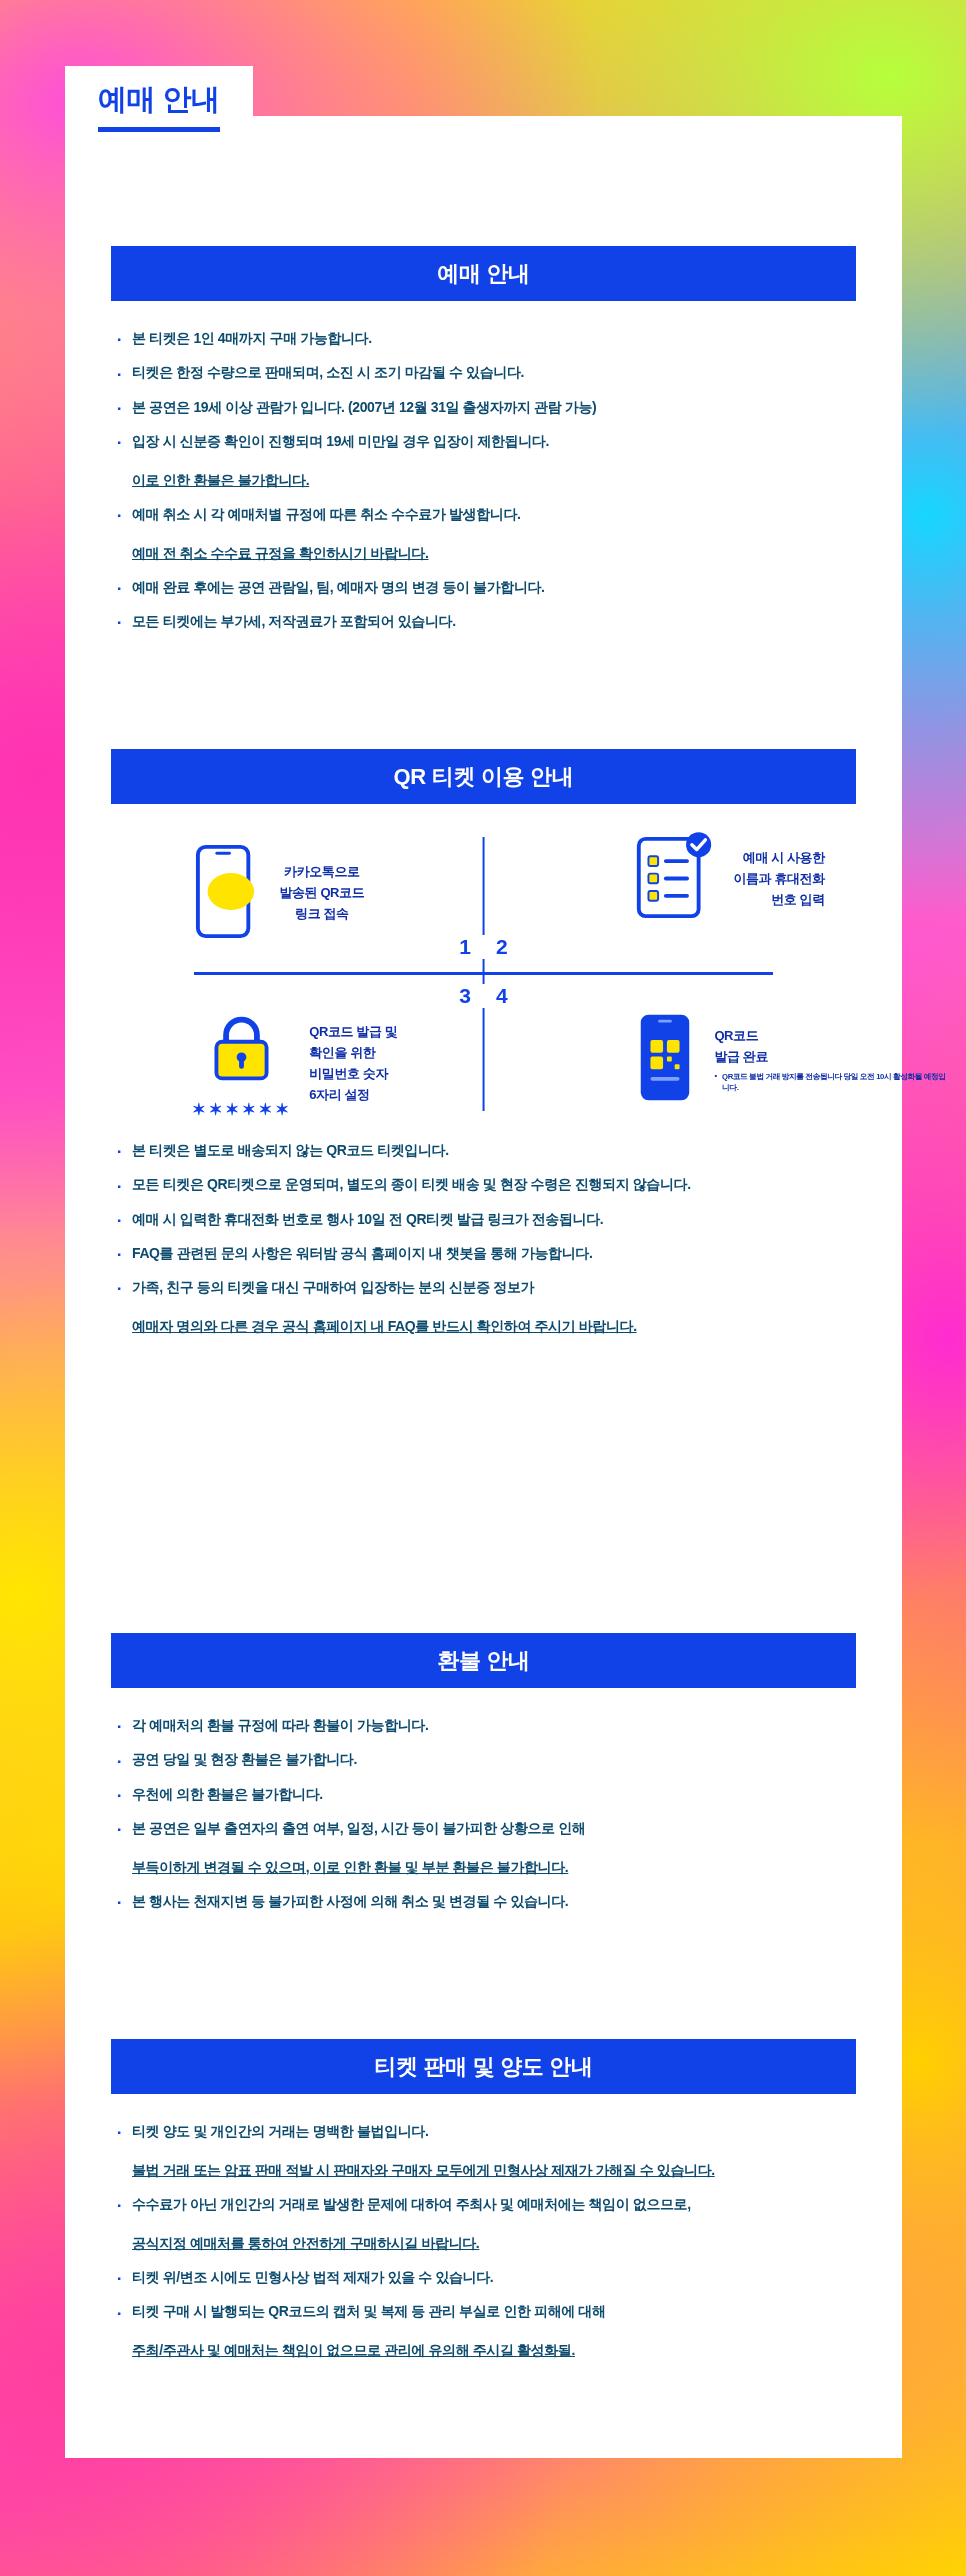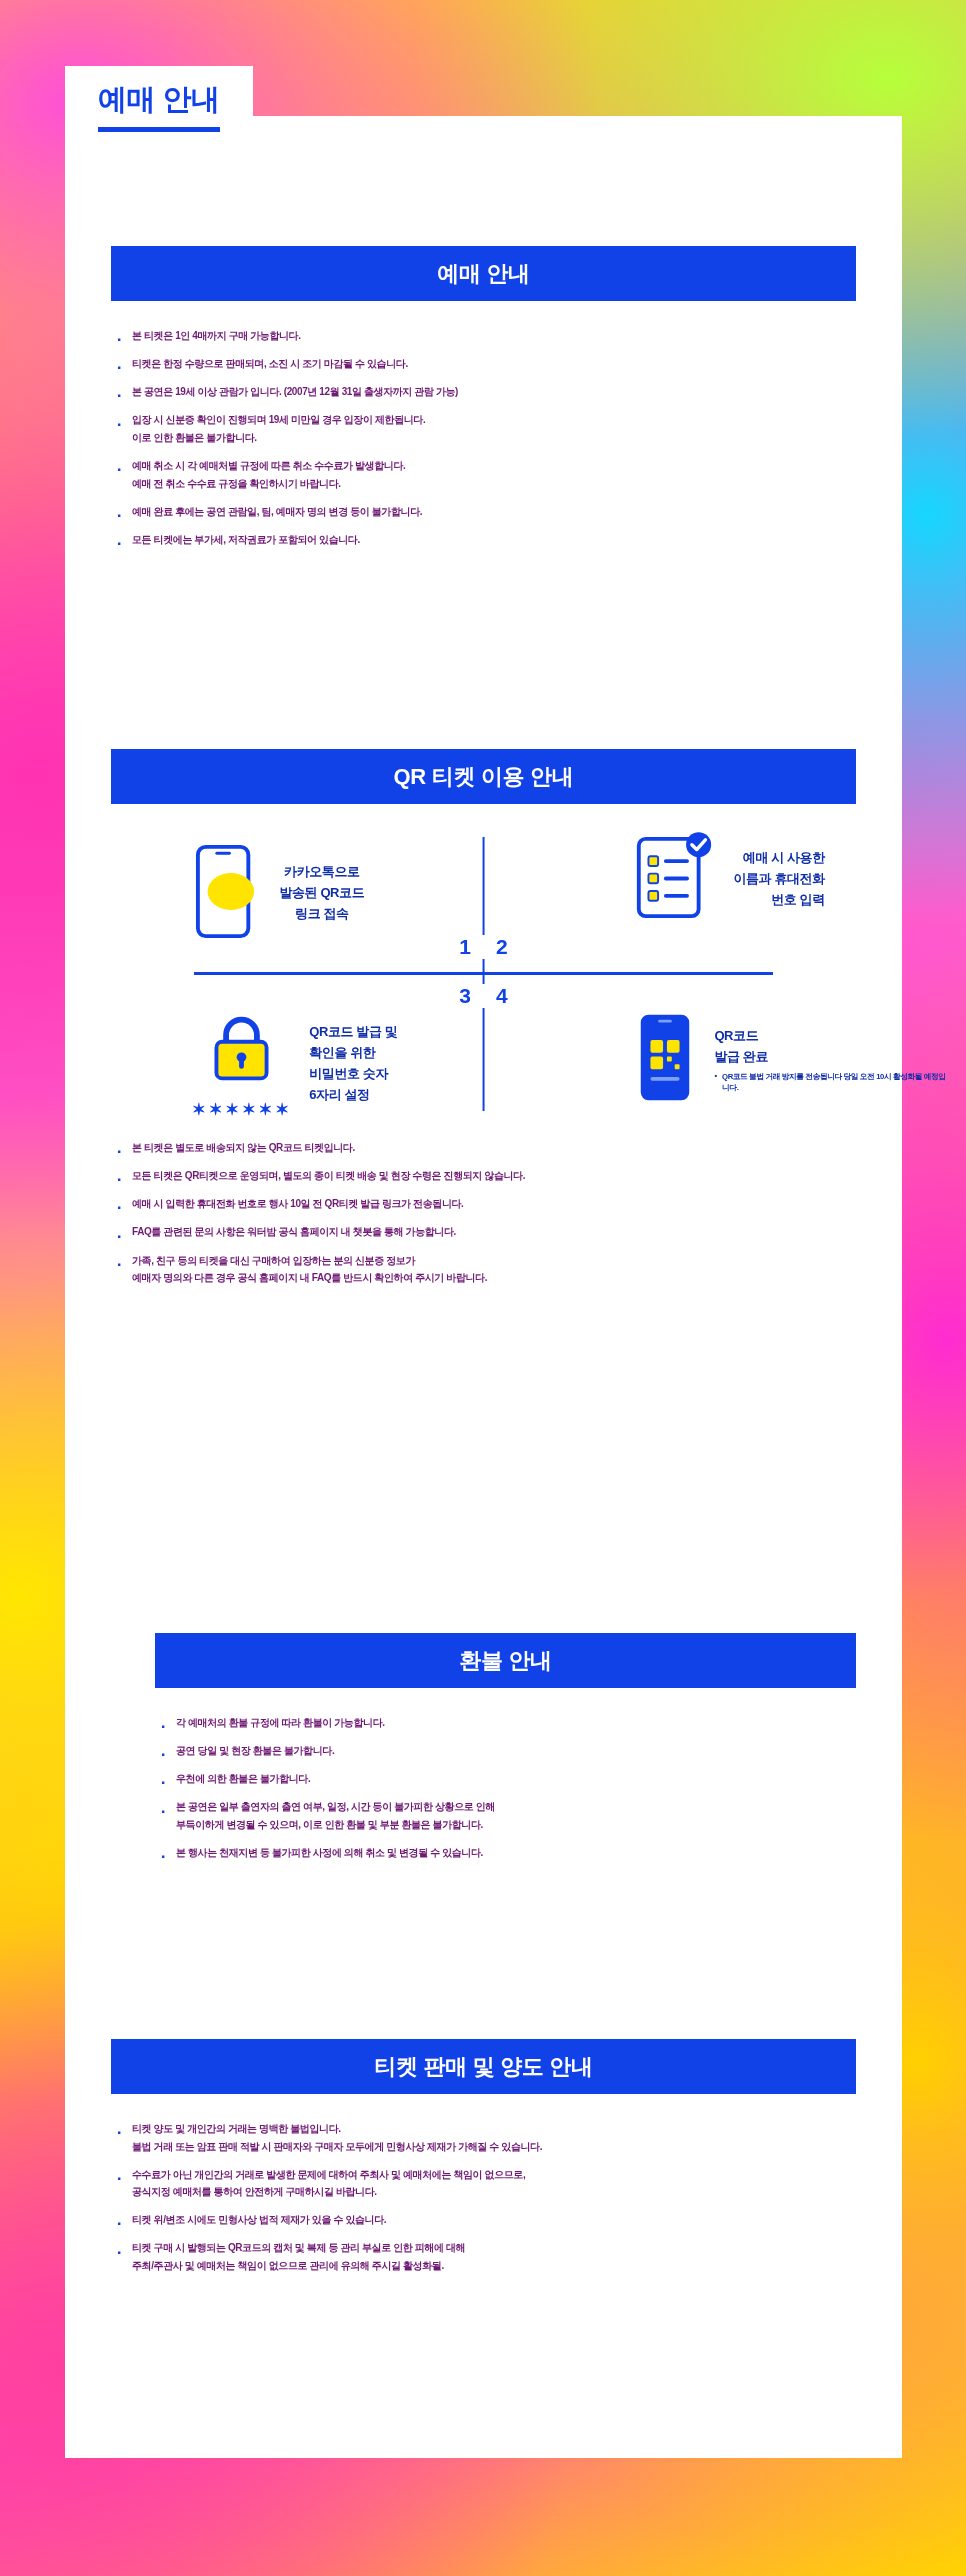--- a/index.html
+++ b/index.html
@@ -71,38 +71,39 @@
     letter-spacing: -0.3px;
     padding: 12.6px 0 12.6px 0;
   }
 
   
   ul.blist { list-style: none; }
   ul.blist > li {
     position: relative;
     padding-left: 21px;
     margin-bottom: 12.6px;
-    font-size: 10px;
-    color: #701a75;
+    font-size: 14px;
+    color: #0c4a6e;
     font-weight: bold;
     line-height: 1.55;
     letter-spacing: -0.4px;
   }
   ul.blist > li::before {
     content: "·";
     position: absolute;
     left: 5.8px;
     top: -1.9px;
     color: #1142e8;
     font-size: 17.4px;
     font-weight: bold;
   }
   ul.blist > li .sub {
     display: block;
-    margin-top: 2px;
+    margin-top: 17px;
+    text-decoration: underline;
   }
 
   .sec { position: absolute; left: 65px; width: 837px; }
   .inner { padding: 0 46px; }
 
   
   .qrbox { position: relative; height: 290px; margin-top: 25px; }
   .vline {
     position: absolute; left: 50%; top: 7.7px; width: 2.9px; height: 274px;
     background: #1142e8; transform: translateX(-50%);
@@ -265,21 +266,21 @@
     <ul class="blist" style="margin-top:21px;">
       <li><span>본 티켓은 별도로 배송되지 않는 QR코드 티켓입니다.</span></li>
       <li><span>모든 티켓은 QR티켓으로 운영되며, 별도의 종이 티켓 배송 및 현장 수령은 진행되지 않습니다.</span></li>
       <li><span>예매 시 입력한 휴대전화 번호로 행사 10일 전 QR티켓 발급 링크가 전송됩니다.</span></li>
       <li><span>FAQ를 관련된 문의 사항은 워터밤 공식 홈페이지 내 챗봇을 통해 가능합니다.</span></li>
       <li><span>가족, 친구 등의 티켓을 대신 구매하여 입장하는 분의 신분증 정보가</span><span class="sub">예매자 명의와 다른 경우 공식 홈페이지 내 FAQ를 반드시 확인하여 주시기 바랍니다.</span></li>
     </ul>
   </div>
 </div>
 
-<div class="sec" style="top:1633px;padding-left:44px;">
+<div class="sec" style="top:1633px;">
   <div class="inner">
     <div class="bar">환불 안내</div>
     <ul class="blist" style="margin-top:27px;">
       <li><span>각 예매처의 환불 규정에 따라 환불이 가능합니다.</span></li>
       <li><span>공연 당일 및 현장 환불은 불가합니다.</span></li>
       <li><span>우천에 의한 환불은 불가합니다.</span></li>
       <li><span>본 공연은 일부 출연자의 출연 여부, 일정, 시간 등이 불가피한 상황으로 인해</span><span class="sub">부득이하게 변경될 수 있으며, 이로 인한 환불 및 부분 환불은 불가합니다.</span></li>
       <li><span>본 행사는 천재지변 등 불가피한 사정에 의해 취소 및 변경될 수 있습니다.</span></li>
     </ul>
   </div>

